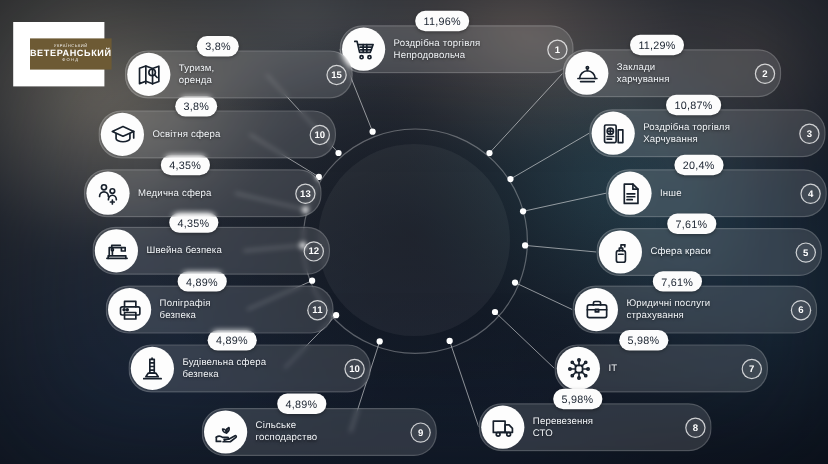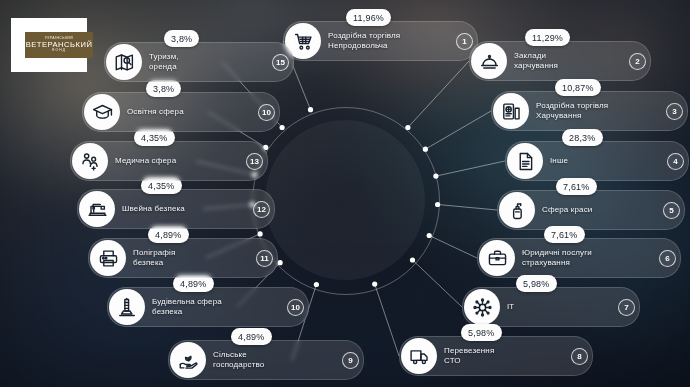--- a/index.html
+++ b/index.html
@@ -37,21 +37,21 @@
     position:absolute;left:11px;top:18px;width:76px;height:54px;
     background:#fff;z-index:30;
   }
   .logo-band{
     position:absolute;left:14px;top:14px;width:68px;height:26px;
     background:#6d5a34;color:#fff;
     display:flex;flex-direction:column;align-items:center;justify-content:center;
     line-height:1;
   }
   .logo-top{font-size:3.4px;letter-spacing:.45px;opacity:.92;white-space:nowrap;}
-  .logo-mid{font-size:7.6px;font-weight:normal;letter-spacing:.5px;white-space:nowrap;margin-top:0;}
+  .logo-mid{font-size:7.6px;font-weight:bold;letter-spacing:.5px;white-space:nowrap;margin-top:0;}
   .logo-bot{font-size:3.4px;letter-spacing:1.1px;opacity:.9;margin-top:1px;}
 
   
   #links{position:absolute;left:0;top:0;width:690px;height:387px;z-index:5;}
 
   
   .hub-ring{
     position:absolute;left:252px;top:107px;width:186px;height:186px;border-radius:50%;
     border:1px solid rgba(255,255,255,.30);z-index:6;
   }
@@ -222,21 +222,21 @@
             <svg viewBox="0 0 24 24">
               <g fill="none" stroke="#17202c" stroke-width="1.6" stroke-linecap="round" stroke-linejoin="round">
                 <path d="M6 2.8h8.2L19 7.6v13.6H6z"></path>
                 <path d="M14.2 2.8v4.8H19"></path>
                 <path d="M8.6 12h7.4M8.6 14.8h7.4M8.6 17.6h5"></path>
               </g>
             </svg>
           </div>
           <div class="lbl">Інше</div>
           <div class="num">4</div>
-          <div class="pct" style="left: 56px;">28,3%</div>
+          <div class="pct" style="left: 56px;">20,4%</div>
         </div>
       </div>
       <div class="node right" style="left: 497px; top: 191px;">
         <div class="pill" style="width: 116px;">
           <div class="ico">
             <svg viewBox="0 0 24 24">
               <g fill="none" stroke="#17202c" stroke-width="1.6" stroke-linecap="round" stroke-linejoin="round">
                 <rect x="7.6" y="10.2" width="8.6" height="11" rx="2"></rect>
                 <path d="M10.4 10.2V7.6h3.2v2.6"></path>
                 <path d="M12 7.6V4.6h3.6"></path>

